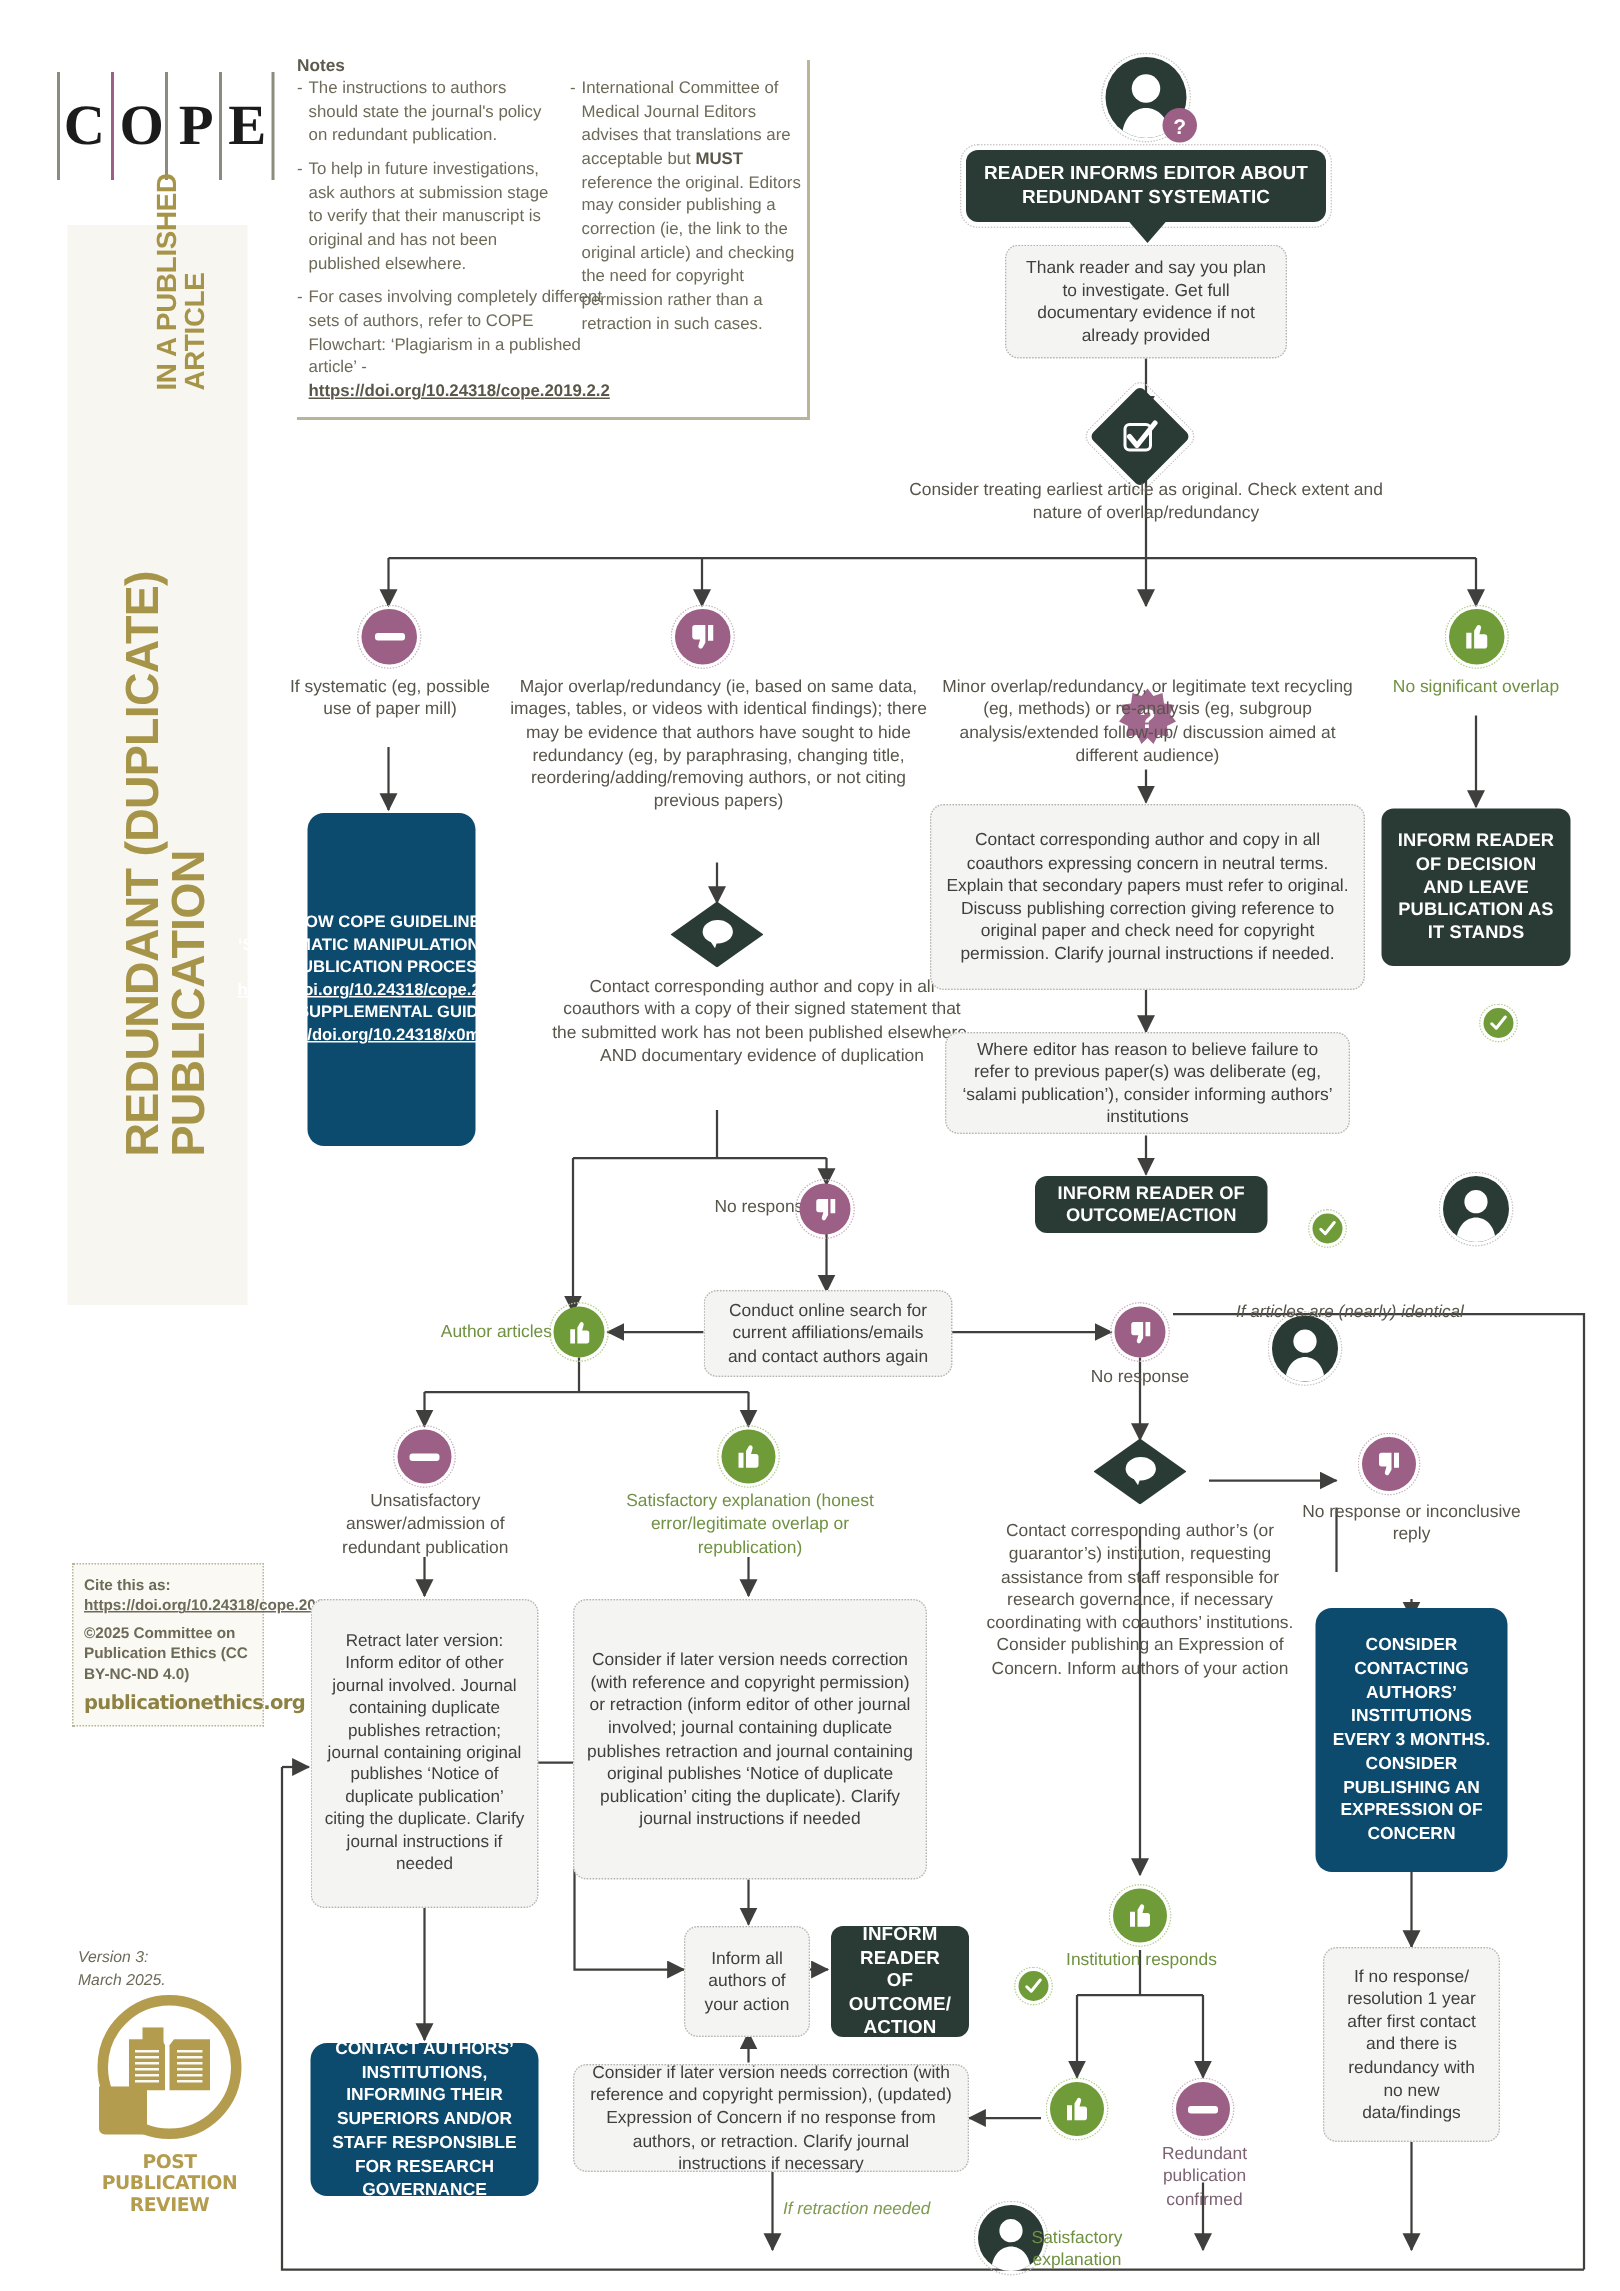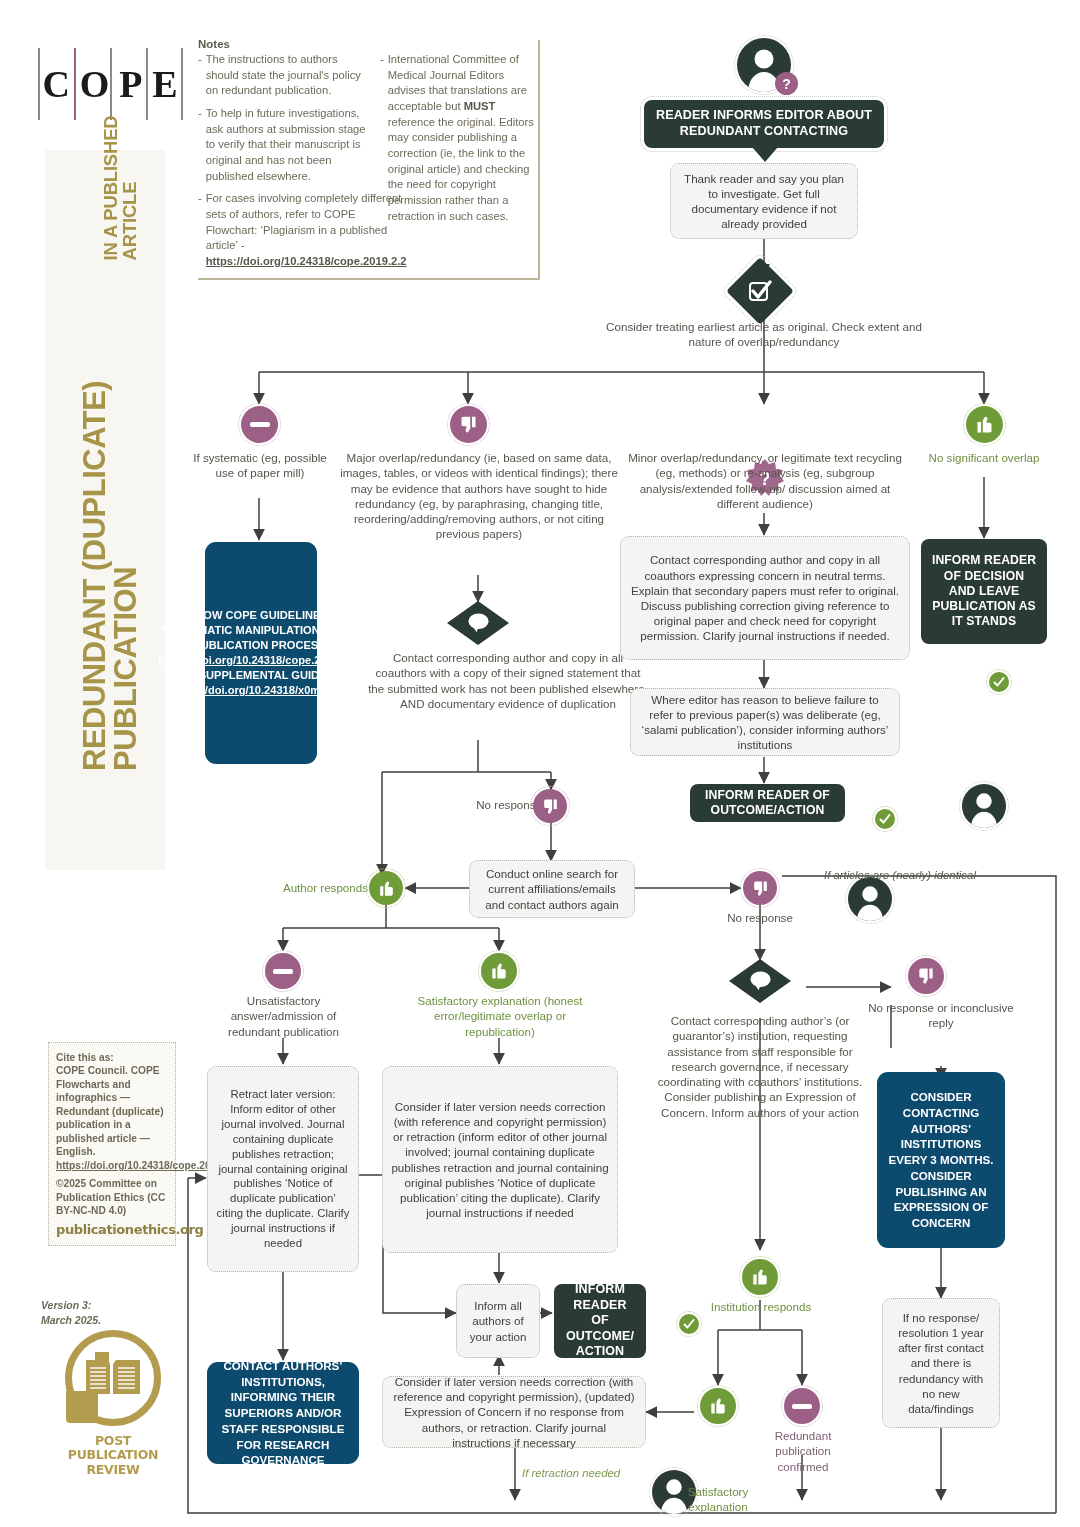--- a/index.html
+++ b/index.html
@@ -59,22 +59,22 @@
     font-weight: 700; color: #6d6a58;
   }
   #cite-box .link { text-decoration: underline; }
   #cite-box .pe-url {
     font-size: 13px; font-weight: 700; color: #8d8244;
     letter-spacing: -0.4px; margin-top: 4px;
     font-family: "DejaVu Sans", sans-serif;
   }
   #cite-box .blk2 { margin-top: 5px; }
   #version {
-    left: 41px; top: 1298px; width: 130px;
-    font-size: 10.5px; font-style: italic; font-weight: 700;
+    left: 52px; top: 1298px; width: 130px;
+    font-size: 10.5px; font-style: italic; font-weight: 400;
     color: #6d6a58; line-height: 1.4;
   }
   #ppr-badge { left: 48px; top: 1330px; width: 130px; text-align: center; }
   #ppr-badge .ring {
     width: 96px; height: 96px; margin: 0 auto;
     border: 7px solid #b49c4e; border-radius: 50%;
     position: relative;
   }
   #ppr-badge .tail {
     position: absolute; left: -6px; bottom: -4px;
@@ -259,21 +259,20 @@
   </div>
 </div>
 
 <div id="vert-title" class="abs">
   <span class="l1">REDUNDANT (DUPLICATE) PUBLICATION</span>
   <span class="l2">IN A PUBLISHED ARTICLE</span>
 </div>
 
 <div id="cite-box" class="abs">
   <div>Cite this as:</div>
-  <div>COPE Council. COPE Flowcharts and infographics — Redundant (duplicate) publication in a published article — English.</div>
   <div class="link">https://doi.org/10.24318/cope.2019.2.13</div>
   <div class="blk2">©2025 Committee on Publication Ethics (CC BY-NC-ND 4.0)</div>
   <div class="pe-url">publicationethics.org</div>
 </div>
 
 <div id="version" class="abs">
   <div>Version 3:</div>
   <div>March 2025.</div>
 </div>
 
@@ -328,21 +327,21 @@
 
 <div class="abs icn person" style="left:737px;top:38px;width:54px;height:54px;">
   <svg width="54" height="54" viewBox="0 0 54 54">
     <circle cx="27" cy="21" r="9.5" fill="#fff"></circle>
     <path d="M11,54 C11,41 19,34 27,34 C35,34 43,41 43,54 Z" fill="#fff"></path>
   </svg>
 </div>
 <div class="abs icn" style="left:775px;top:72px;width:23px;height:23px;background:#9c5f85;color:#fff;font-size:14px;font-weight:700;">?</div>
 
 <div class="abs darkbox outlined" style="left:644px;top:100px;width:240px;height:48px;font-size:12.6px;">
-  <span>READER INFORMS EDITOR ABOUT REDUNDANT CONTACTING</span>
+  <span>READER INFORMS EDITOR ABOUT REDUNDANT SYSTEMATIC</span>
 </div>
 <svg class="abs" style="left:752px;top:147px;" width="26" height="16">
   <path d="M0,0 L26,0 L13,15 Z" fill="#2a3a34"></path>
 </svg>
 
 <div class="abs lightbox" style="left:670px;top:163px;width:188px;height:76px;">
   <span>Thank reader and say you plan to investigate. Get full documentary evidence if not already provided</span>
 </div>
 
 <div class="abs diamond" style="left:736px;top:267px;width:48px;height:48px;">
@@ -452,21 +451,21 @@
   <svg width="19" height="19" viewBox="0 0 24 24">
       <path d="M20,3 H16 V15 H20 Z M14,3 H6 C4.8,3 4,3.9 4,5 L4,12 C4,13.1 4.8,14 6,14 H10 L8.7,18.6 C8.4,19.8 9.3,21 10.5,21 C11,21 11.5,20.7 11.8,20.3 L14,16.5 Z" fill="#fff"></path>
     </svg>
 </div>
 
 <div class="abs lightbox" style="left:469px;top:860px;width:166px;height:58px;">
   <span>Conduct online search for current affiliations/emails and contact authors again</span>
 </div>
 
 <div class="abs caption green" style="left:258px;top:880px;width:110px;text-align:right;">
-  <span>Author responds</span>
+  <span>Author articles</span>
 </div>
 <div class="abs icn thumbup" style="left:369px;top:871px;width:34px;height:34px;">
   <svg width="19" height="19" viewBox="0 0 24 24">
       <path d="M4,21 H8 V9 H4 Z M10,21 H18 C19.2,21 20,20.1 20,19 L20,12 C20,10.9 19.2,10 18,10 H14 L15.3,5.4 C15.6,4.2 14.7,3 13.5,3 C13,3 12.5,3.3 12.2,3.7 L10,7.5 Z" fill="#fff"></path>
     </svg>
 </div>
 
 <div class="abs icn thumbdown" style="left:743px;top:871px;width:34px;height:34px;">
   <svg width="19" height="19" viewBox="0 0 24 24">
       <path d="M20,3 H16 V15 H20 Z M14,3 H6 C4.8,3 4,3.9 4,5 L4,12 C4,13.1 4.8,14 6,14 H10 L8.7,18.6 C8.4,19.8 9.3,21 10.5,21 C11,21 11.5,20.7 11.8,20.3 L14,16.5 Z" fill="#fff"></path>

